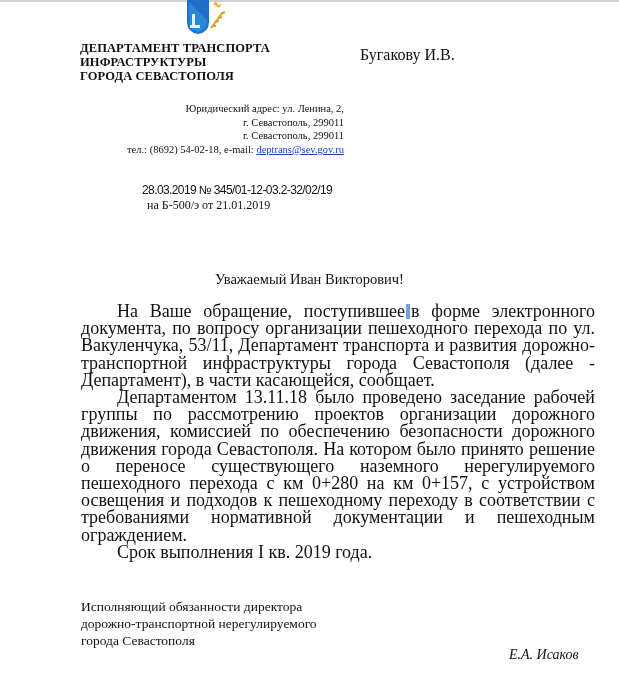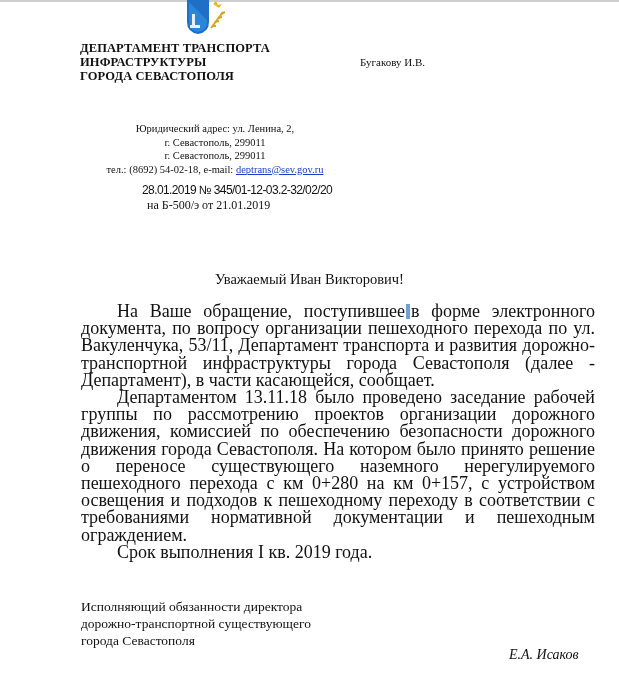--- a/index.html
+++ b/index.html
@@ -6,24 +6,24 @@
   body {
     width: 619px; height: 674px; overflow: hidden; position: relative;
     background: #ffffff;
     font-family: "Liberation Serif", serif;
     color: #111;
   }
   .topline { position: absolute; left: 0; top: 0; width: 619px; height: 2px; background: #cfcfcf; }
   .emblem { position: absolute; left: 183px; top: 0; width: 44px; height: 34px; }
   .org { position: absolute; left: 80px; top: 41px; width: 260px; text-align: left;
          font-weight: bold; font-size: 12.5px; line-height: 14px; letter-spacing: 0.1px; }
-  .addr { position: absolute; left: 86px; top: 102px; width: 258px; text-align: center;
-          font-size: 10.5px; line-height: 13.6px; margin-top: 20px; }
+  .addr { position: absolute; left: 86px; top: 102px; width: 258px; text-align: right;
+          font-size: 10.5px; line-height: 13.6px; }
   .addr a { color: #1a3fc4; text-decoration: underline; }
-  .recipient { position: absolute; left: 360px; top: 54px; font-size: 11px; line-height: 17px; }
+  .recipient { position: absolute; left: 360px; top: 46px; font-size: 16px; line-height: 17px; }
   .outnum { position: absolute; left: 142px; top: 183px; font-family: "Liberation Sans", sans-serif;
             font-size: 12px; letter-spacing: -0.6px; }
   .refnum { position: absolute; left: 147px; top: 198px; font-size: 12px; }
   .greeting { position: absolute; left: 0; width: 619px; top: 271px; text-align: center; font-size: 14.5px; }
   .body { position: absolute; left: 81px; top: 303px; width: 514px; font-size: 18px; line-height: 17.2px; }
   .body p { margin: 0; text-align: justify; text-indent: 36px; }
   .cursor { display: inline-block; width: 4px; height: 15px; background: #6fa0d8; vertical-align: -2px; margin: 0 1px; }
   .signer { position: absolute; left: 81px; top: 598px; font-size: 13.5px; line-height: 17.2px; }
   .signname { position: absolute; left: 509px; top: 647px; font-size: 14px; font-style: italic; }
 </style>
@@ -52,29 +52,29 @@
   <div>Юридический адрес: ул. Ленина, 2,</div>
   <div>г. Севастополь, 299011</div>
   <div>г. Севастополь, 299011</div>
   <div><span>тел.: (8692) 54-02-18, e-mail: </span><a>deptrans@sev.gov.ru</a></div>
 </div>
 
 <div class="recipient">
   <div>Бугакову И.В.</div>
 </div>
 
-<div class="outnum">28.01.2019 № 345/01-12-03.2-32/02/20</div>
+<div class="outnum">28.03.2019 № 345/01-12-03.2-32/02/19</div>
 <div class="refnum">на Б-500/э от 21.01.2019</div>
 
 <div class="greeting">Уважаемый Иван Викторович!</div>
 
 <div class="body">
   <p><span>На Ваше обращение, поступившее</span><span class="cursor"></span><span>в форме электронного документа, по вопросу организации пешеходного перехода по ул. Вакуленчука, 53/11, Департамент транспорта и развития дорожно-транспортной инфраструктуры города Севастополя (далее - Департамент), в части касающейся, сообщает.</span></p>
   <p>Департаментом 13.11.18 было проведено заседание рабочей группы по рассмотрению проектов организации дорожного движения, комиссией по обеспечению безопасности дорожного движения города Севастополя. На котором было принято решение о переносе существующего наземного нерегулируемого пешеходного перехода с км 0+280 на км 0+157, с устройством освещения и подходов к пешеходному переходу в соответствии с требованиями нормативной документации и пешеходным ограждением.</p>
   <p>Срок выполнения I кв. 2019 года.</p>
 </div>
 
 <div class="signer">
   <div>Исполняющий обязанности директора</div>
-  <div>дорожно-транспортной существующего</div>
+  <div>дорожно-транспортной нерегулируемого</div>
   <div>города Севастополя</div>
 </div>
 <div class="signname">Е.А. Исаков</div>
 
 </body></html>

